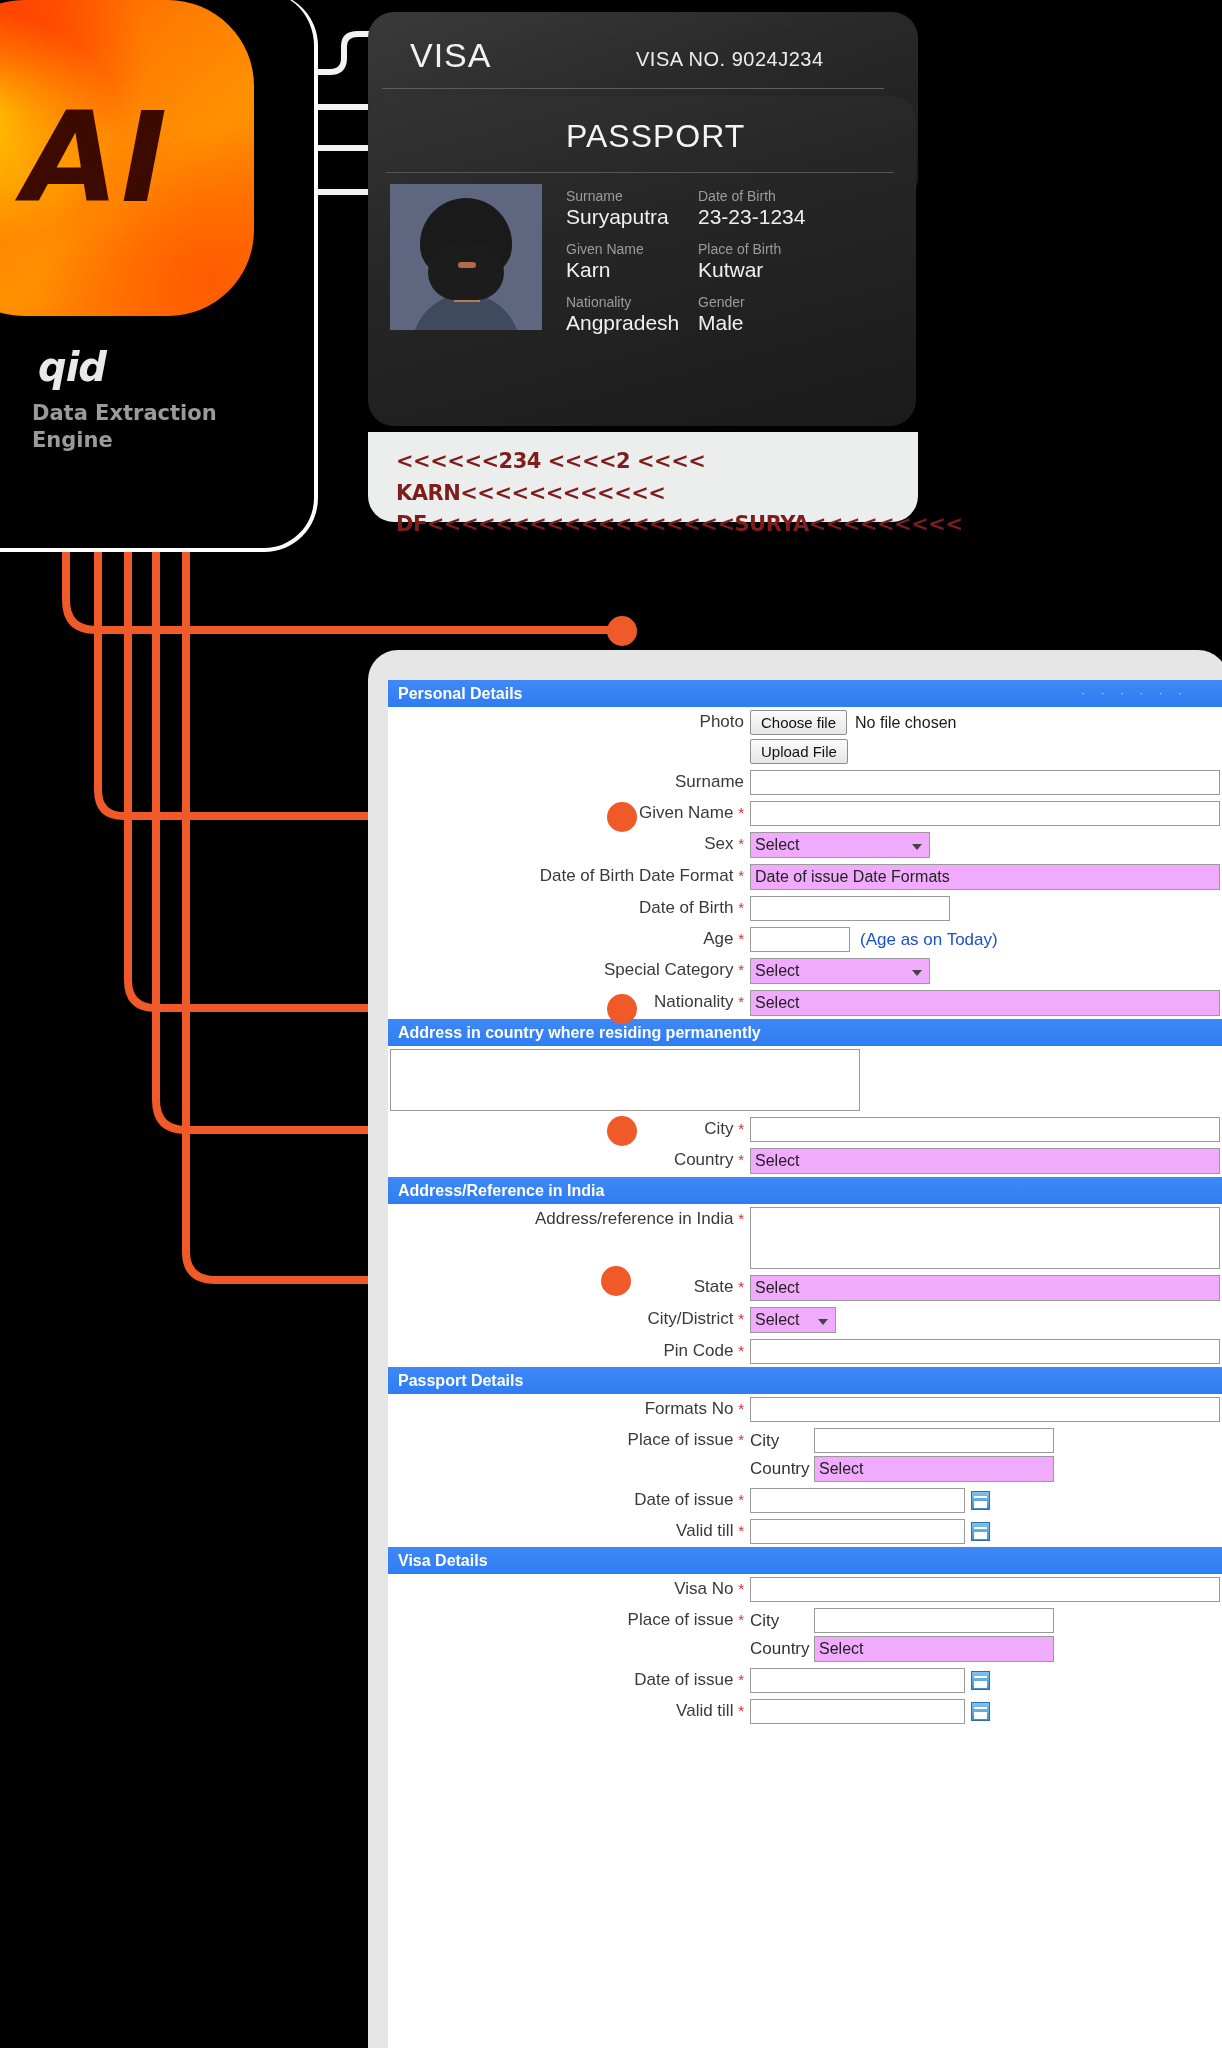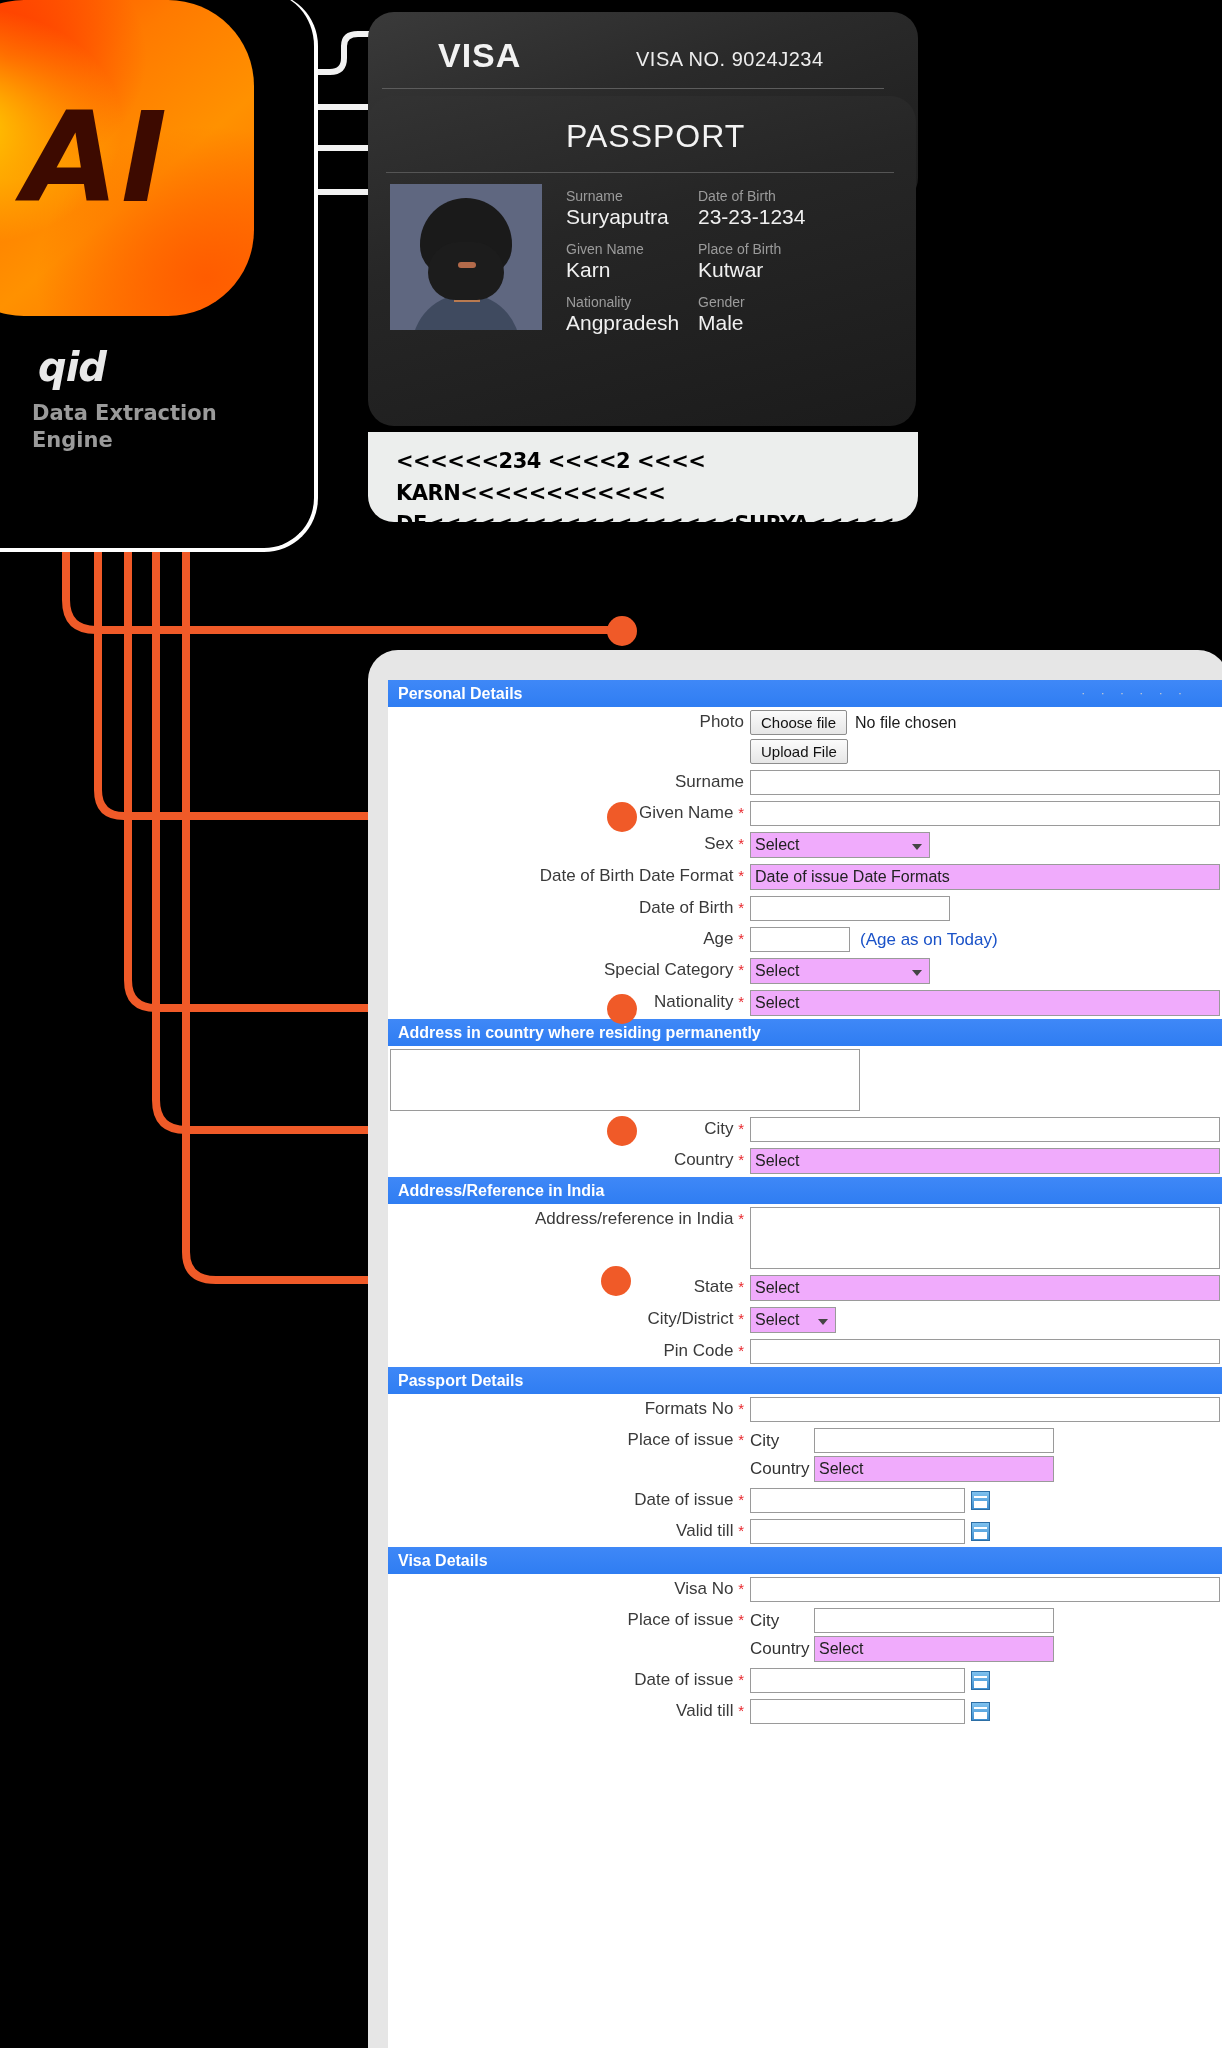--- a/index.html
+++ b/index.html
@@ -57,21 +57,21 @@
 
   
   #visa-card {
     position: absolute; left: 368px; top: 12px;
     width: 550px; height: 192px;
     border-radius: 26px;
     background: linear-gradient(160deg, #3a3a3a 0%, #2a2a2a 45%, #1d1d1d 100%);
   }
   #visa-title {
     position: absolute; left: 42px; top: 24px;
-    font-size: 34px; color: #f2f2f2; letter-spacing: 1px; font-weight: 700; margin-left: 28px;
+    font-size: 34px; color: #f2f2f2; letter-spacing: 1px; font-weight: 400;
   }
   #visa-no {
     position: absolute; left: 268px; top: 36px;
     font-size: 20px; color: #ededed; letter-spacing: .5px;
   }
   #visa-rule {
     position: absolute; left: 14px; right: 34px; top: 76px;
     height: 1px; background: #5c5c5c;
   }
 
@@ -117,21 +117,21 @@
   
   #mrz {
     position: absolute; left: 368px; top: 432px;
     width: 550px; height: 90px;
     background: #eceeed;
     border-bottom-left-radius: 26px; border-bottom-right-radius: 26px;
     padding: 14px 18px 0 28px;
   }
   .mrz-line {
     font-family: "DejaVu Sans", sans-serif;
-    font-weight: 700; font-size: 21px; color: #000000; letter-spacing: -0.5px;
+    font-weight: 700; font-size: 21px; color: #7f1d1d; letter-spacing: -0.5px;
     line-height: 1.5;
   }
 
   
   #form-shell {
     position: absolute; left: 368px; top: 650px;
     width: 860px; height: 1420px;
     background: #e6e6e6;
     border-radius: 30px 30px 0 0;
     padding: 30px 0 0 20px;

